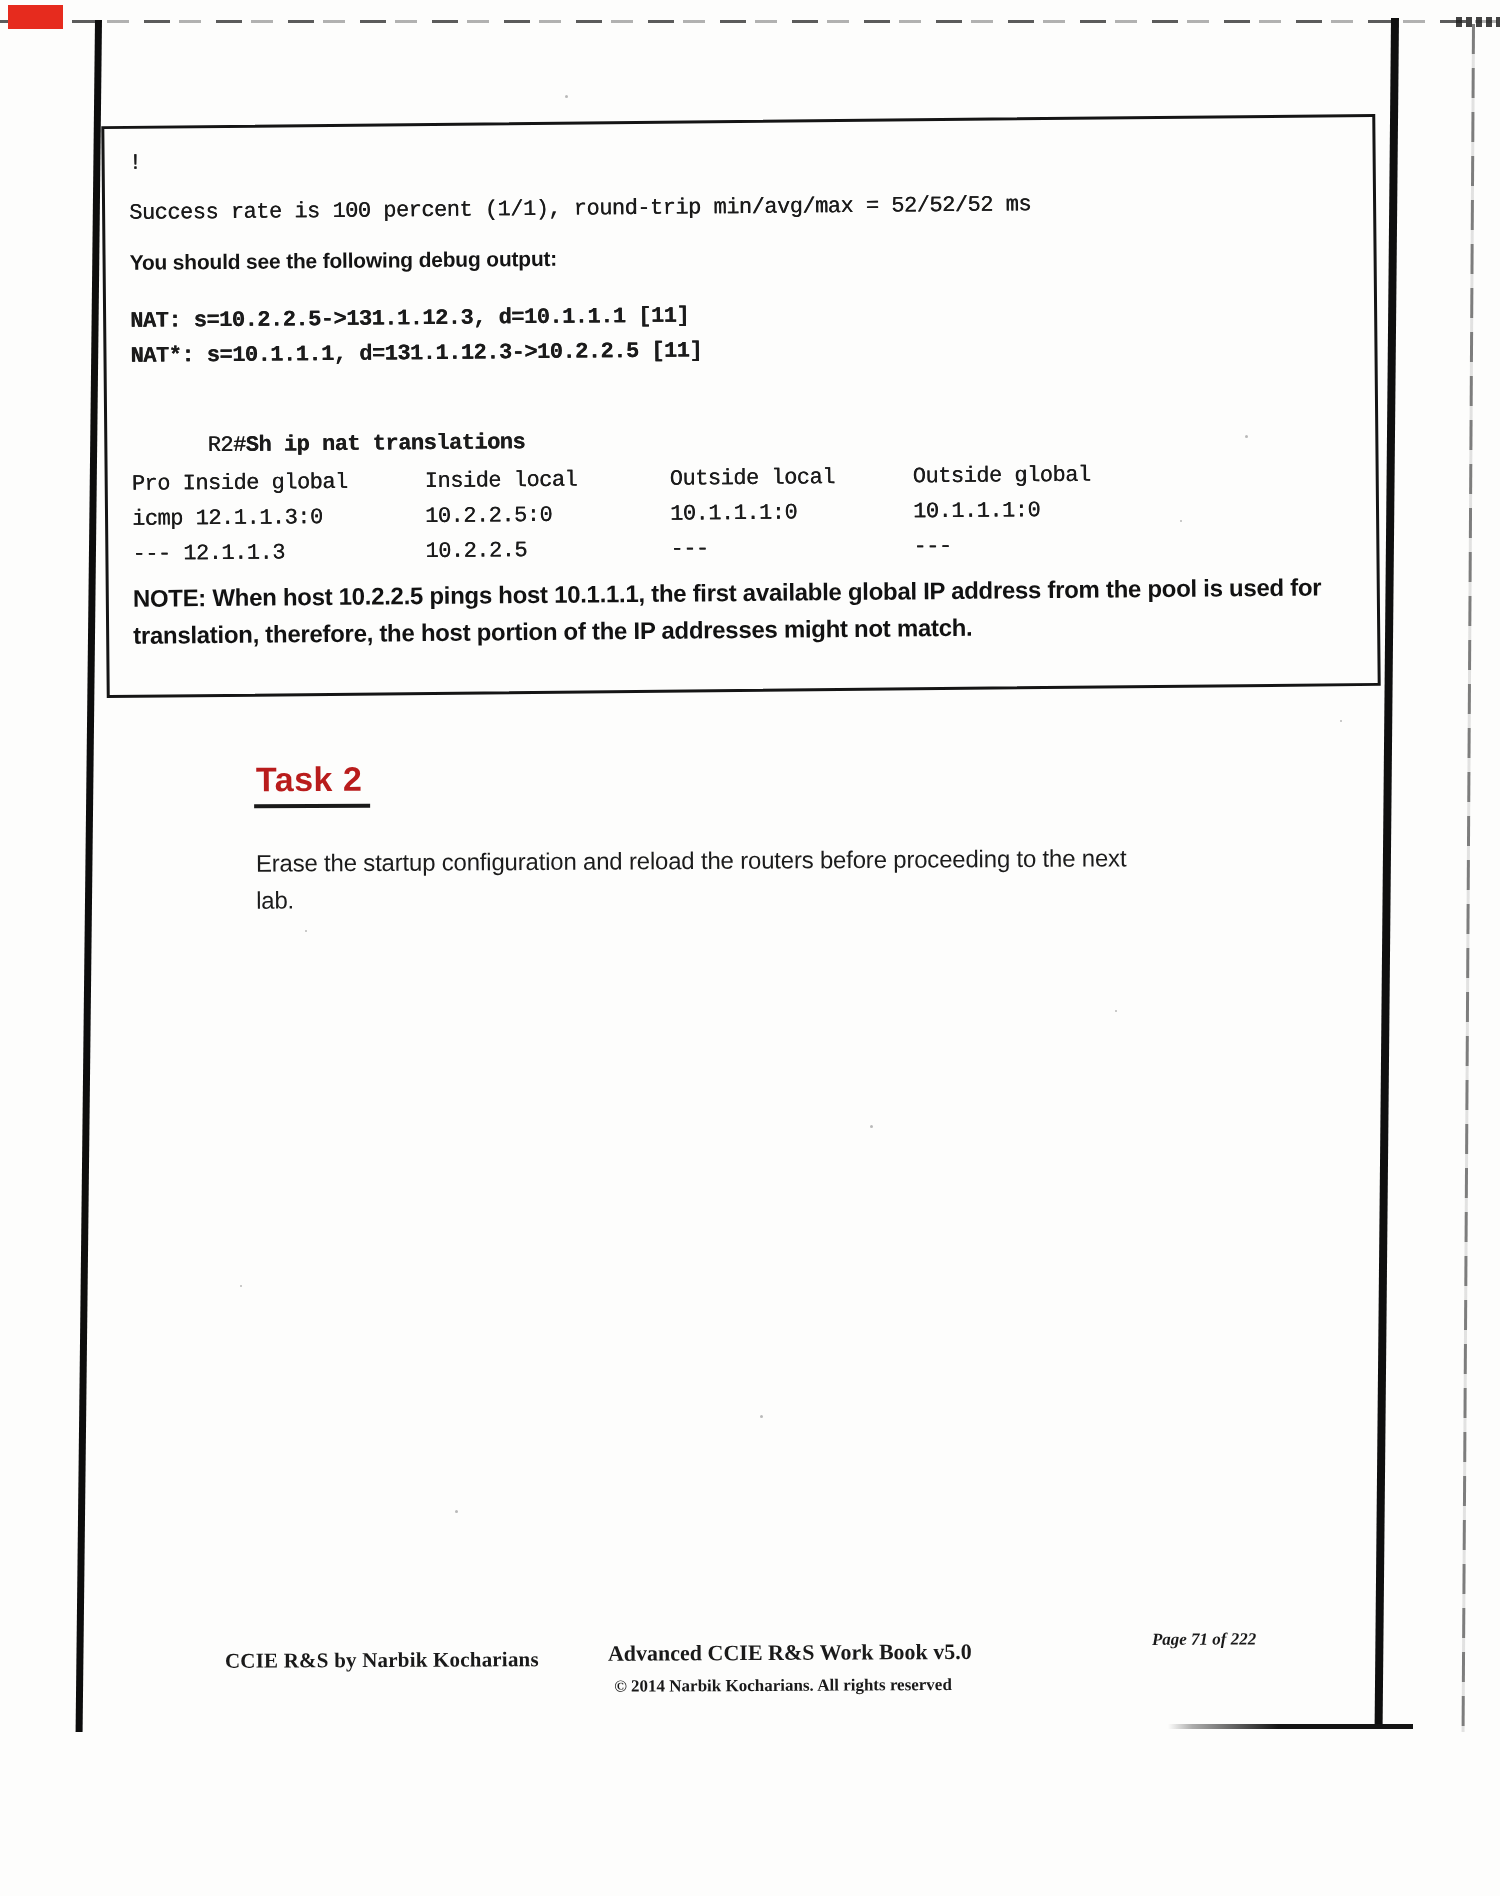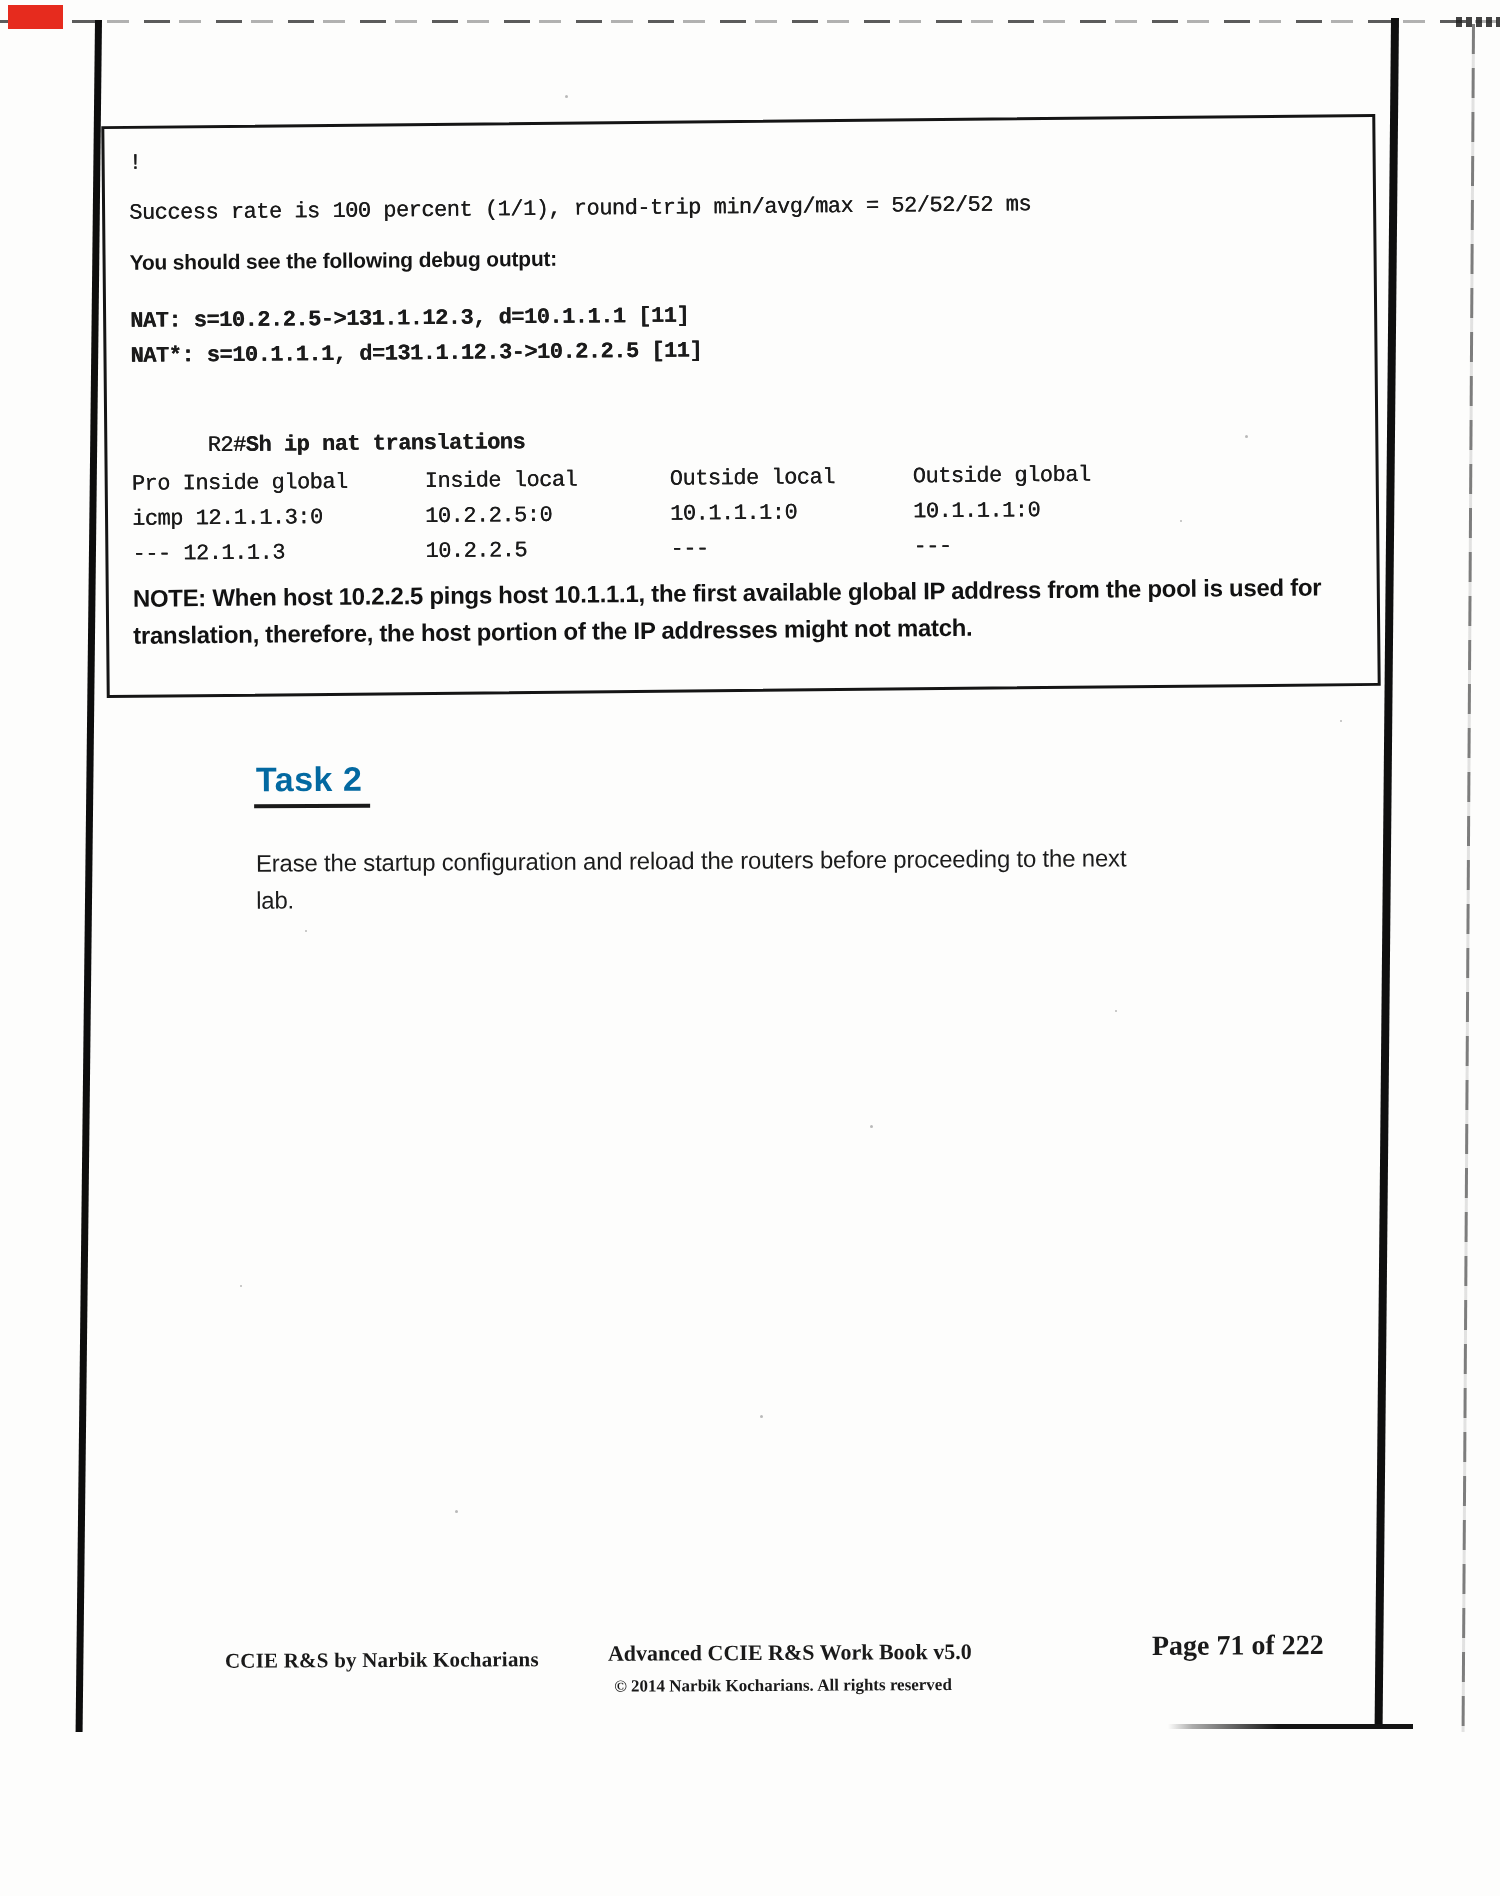--- a/index.html
+++ b/index.html
@@ -64,40 +64,40 @@
     white-space:nowrap;
   }
   .nat-table {
     display:grid; grid-template-columns:293px 245px 243px auto;
     line-height:35px;
   }
 
   
   .task-heading {
     position:absolute; left:254px; top:760px;
-    font-size:34px; font-weight:bold; letter-spacing:0.5px; color:#0369a1;
+    font-size:34px; font-weight:bold; letter-spacing:0.5px; color:#b91c1c;
     border-bottom:4px solid #1a1a1a; padding:0 8px 5px 2px; display:inline-block;
     transform:rotate(-0.35deg);
   }
   .task-body {
     position:absolute; left:256px; top:842px;
     font-size:24px; line-height:37px; letter-spacing:-0.2px; color:#1c1c1c;
     transform:rotate(-0.35deg); white-space:nowrap;
   }
 
   
   .footer {
     position:absolute; left:0; top:1632px; width:1500px; height:70px;
     transform:rotate(-0.3deg);
     font-family:"Liberation Serif", serif; color:#1a1a1a;
   }
   .footer-left  { position:absolute; left:225px; top:14px; font-weight:bold; font-size:21px; letter-spacing:0.2px; }
   .footer-title { position:absolute; left:608px; top:8px;  font-weight:bold; font-size:22px; }
   .footer-copy  { position:absolute; left:614px; top:44px; font-weight:bold; font-size:17px; }
-  .footer-page  { position:absolute; left:1152px; top:0;   font-weight:bold; font-size:28px; }
+  .footer-page  { position:absolute; left:1152px; top:0;   font-weight:bold; font-style:italic; font-size:17px; }
 </style>
 </head>
 <body>
 
 <div class="page">
 
   <div class="top-dash-line"></div>
   <div class="top-dash-dark"></div>
   <div class="red-mark" style="background: rgb(230, 43, 30);"></div>
   <div class="left-bar"></div>

